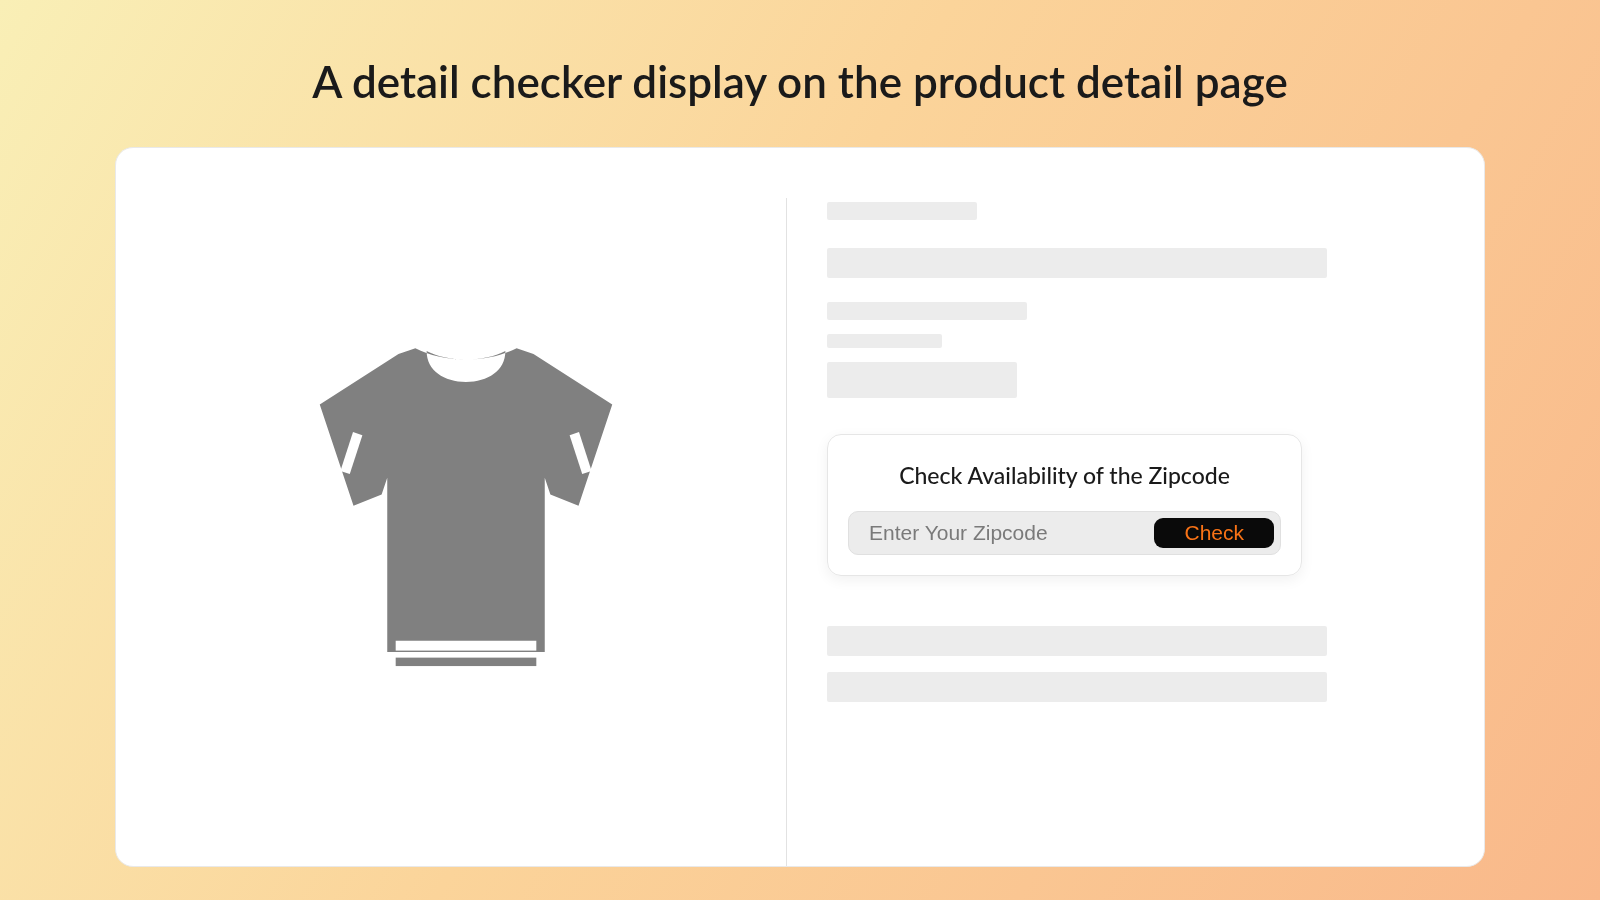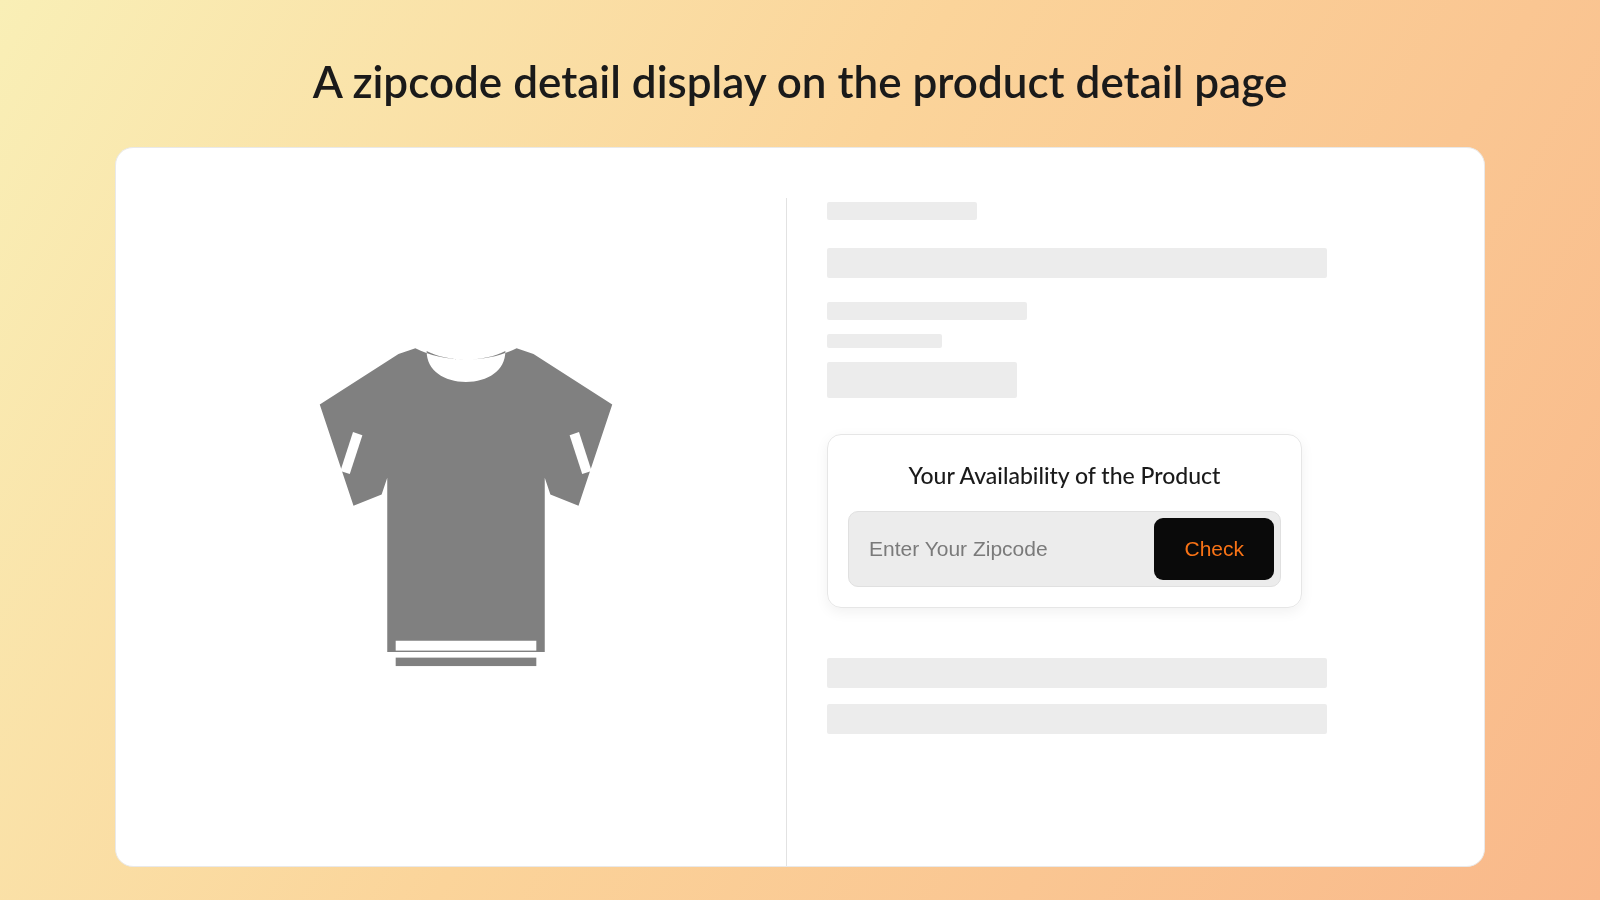--- a/index.html
+++ b/index.html
@@ -84,21 +84,21 @@
       text-align: center;
       margin-bottom: 22px;
     }
     .zipcode-row {
       display: flex;
       align-items: stretch;
       background: #ececec;
       border: 1px solid #e0e0e0;
       border-radius: 10px;
       padding: 6px 6px 6px 6px;
-      height: 76px;
+      height: 44px;
     }
     .zipcode-input {
       flex: 1;
       border: none;
       background: transparent;
       font-size: 21px;
       padding: 0 14px;
       outline: none;
       color: #333;
     }
@@ -112,21 +112,21 @@
       border-radius: 9px;
       padding: 0 30px;
       font-size: 21px;
       font-weight: 400;
       cursor: pointer;
     }
   </style>
 </head>
 <body>
 
-<h1 class="page-title">A zipcode detail display on the product detail page</h1>
+<h1 class="page-title">A detail checker display on the product detail page</h1>
 
 <div class="card">
   <div class="left-col">
     <span class="tshirt-icon">
       <svg viewBox="0 0 512 512" width="360" height="360" fill="currentColor">
         <path d="M256 32c-28 0-52-6-72-16l-24 8L48 96l48 144 40-16 8-24v248h224V200l8 24 40 16 48-144L352 24l-24-8c-20 10-44 16-72 16z M256 32c22 0 40-4 56-12 0 28-25 44-56 44s-56-16-56-44c16 8 34 12 56 12z"></path>
         <rect x="156" y="432" width="200" height="14" fill="#ffffff"></rect>
         <rect x="156" y="456" width="200" height="12"></rect>
         <rect x="86" y="136" width="14" height="58" fill="#ffffff" transform="rotate(18 93 165)"></rect>
         <rect x="412" y="136" width="14" height="58" fill="#ffffff" transform="rotate(-18 419 165)"></rect>
@@ -137,21 +137,21 @@
   <div class="divider"></div>
 
   <div class="right-col">
     <div class="skel skel-1"></div>
     <div class="skel skel-2"></div>
     <div class="skel skel-3"></div>
     <div class="skel skel-4"></div>
     <div class="skel skel-5"></div>
 
     <div class="zipcode-box">
-      <div class="zipcode-heading">Your Availability of the Product</div>
+      <div class="zipcode-heading">Check Availability of the Zipcode</div>
       <div class="zipcode-row">
         <input type="text" class="zipcode-input" placeholder="Enter Your Zipcode" style="">
         <button class="check-button">Check</button>
       </div>
     </div>
 
     <div class="skel skel-6"></div>
     <div class="skel skel-7"></div>
   </div>
 </div>

